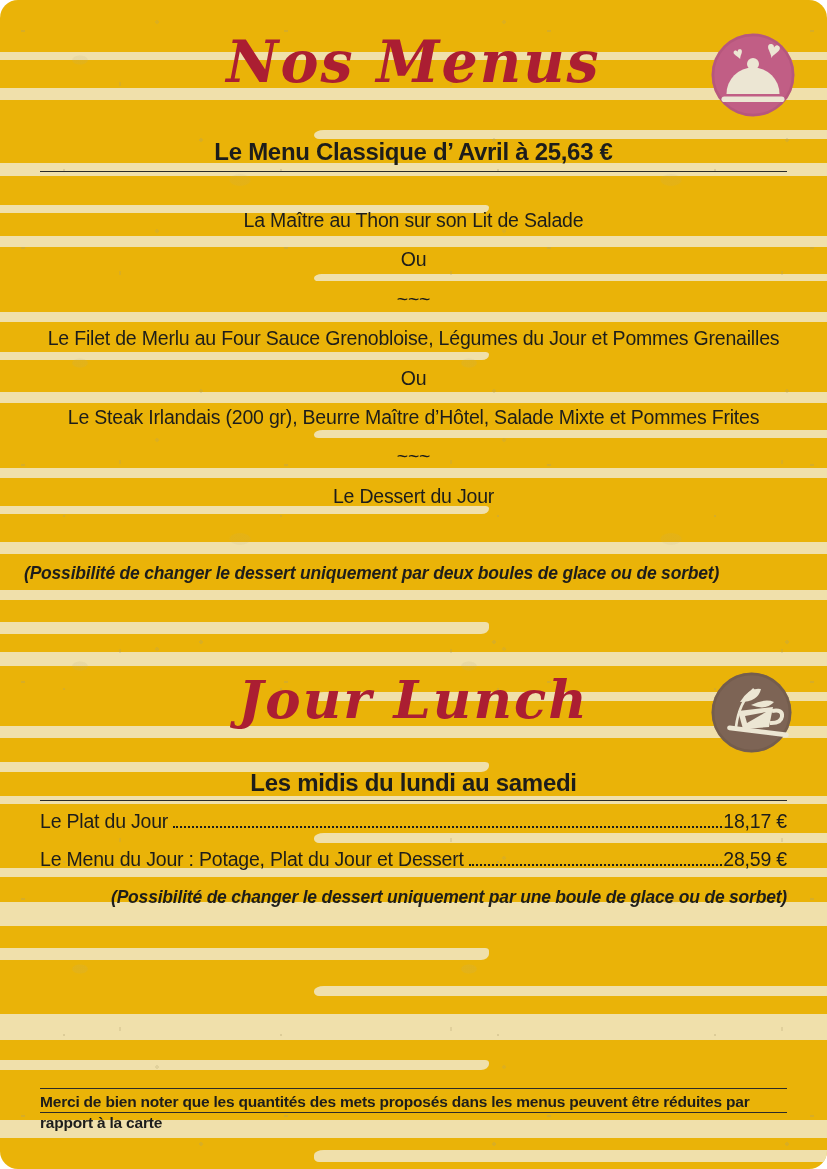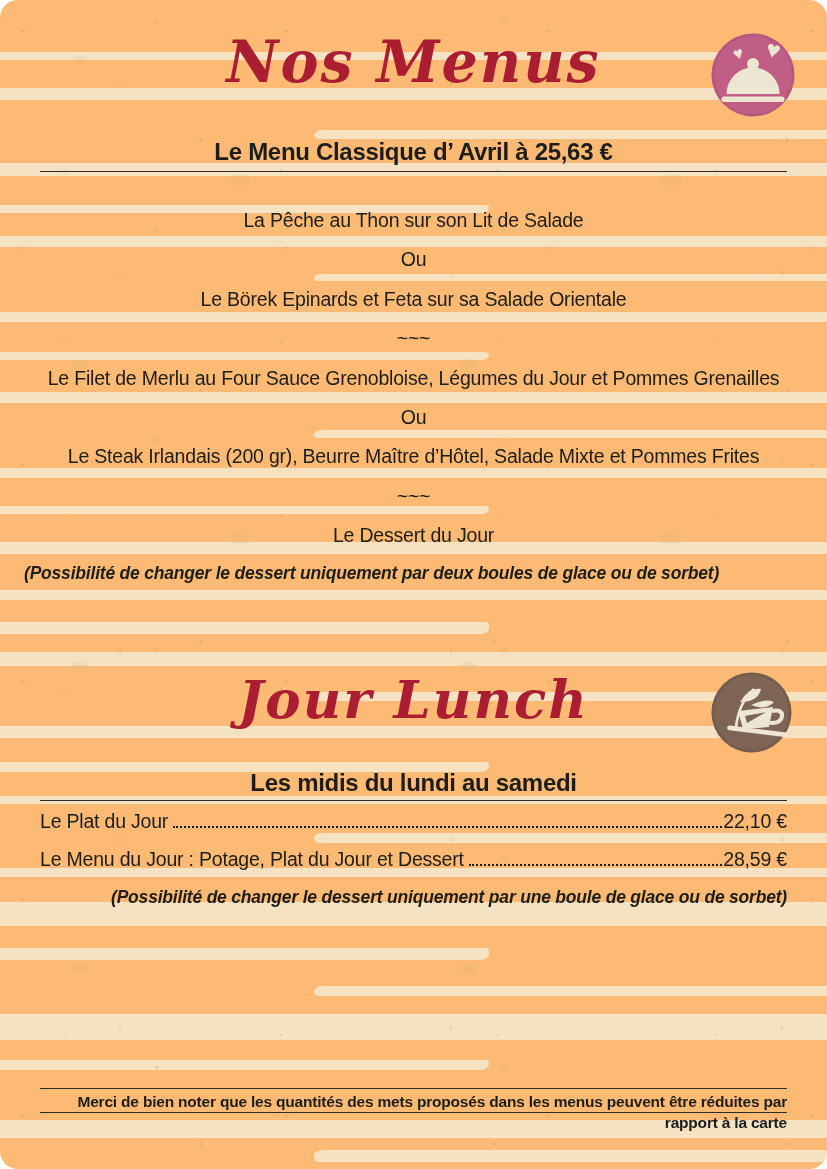--- a/index.html
+++ b/index.html
@@ -1,19 +1,19 @@
 <!DOCTYPE html>
 <html><head>
 <meta charset="utf-8">
 <style>
   html,body{margin:0;padding:0;background:#ffffff;}
   body{width:827px;height:1169px;overflow:hidden;font-family:"Liberation Sans",sans-serif;}
   .card{
     position:relative;width:827px;height:1169px;
-    background:#fdba74;border-radius:18px;overflow:hidden;
+    background:#eab308;border-radius:18px;overflow:hidden;
     color:#1d1d1b;
   }
   
   .card::before{
     content:"";position:absolute;inset:0;z-index:1;pointer-events:none;
     background-image:
       radial-gradient(3px 2px at 23px 31px, rgba(172,158,108,.30) 60%, transparent 61%),
       radial-gradient(2px 3px at 120px 84px, rgba(172,158,108,.24) 60%, transparent 61%),
       radial-gradient(4px 3px at 201px 140px, rgba(172,158,108,.26) 60%, transparent 61%),
       radial-gradient(2px 2px at 64px 170px, rgba(172,158,108,.30) 60%, transparent 61%),
@@ -61,21 +61,21 @@
   #badge-lunch{top:670px;right:33px;}
 
   .price-block{position:absolute;top:810px;left:40px;right:40px;}
   .price-row{display:flex;align-items:baseline;font-size:19.5px;letter-spacing:-.2px;height:38px;}
   .price-row .leader{flex:1;border-bottom:2.3px dotted #1d1d1b;margin:0 1px 4px 5px;}
   .price-row .price{white-space:nowrap;}
   #note-lunch{margin-top:1px;text-align:right;}
 
   .footer-note{
     position:absolute;top:1091px;left:40px;right:40px;height:21px;line-height:21px;
-    text-align:right;font-weight:600;font-size:15.5px;letter-spacing:-.2px;
+    text-align:left;font-weight:600;font-size:15.5px;letter-spacing:-.2px;
   }
 </style>
 </head>
 <body>
 
 <div class="card">
 
   <div class="stripe s-full" style="top:52px;height:8px"></div>
   <div class="stripe s-full" style="top:88px;height:12px"></div>
   <div class="stripe s-right" style="top:130px;height:9px"></div>
@@ -120,23 +120,22 @@
         <rect x="12.5" y="65.5" width="63" height="5.6" rx="2.8" fill="#ece6d3"></rect>
         <text x="24" y="28" font-size="17" fill="#ece6d3" transform="rotate(-18 30 22)">♥</text>
         <text x="57" y="27" font-size="24" fill="#ece6d3" transform="rotate(14 64 20)">♥</text>
       </svg>
     </span>
 
     <div class="section-sub" id="sub-menus">Le Menu Classique d’ Avril à 25,63 €</div>
     <div class="rule" id="rule-menus"></div>
 
     <div class="menu-lines">
-      <div class="menu-line">La Pêche au Thon sur son Lit de Salade</div>
+      <div class="menu-line">La Maître au Thon sur son Lit de Salade</div>
       <div class="menu-line">Ou</div>
-      <div class="menu-line">Le Börek Epinards et Feta sur sa Salade Orientale</div>
       <div class="menu-line">~~~</div>
       <div class="menu-line">Le Filet de Merlu au Four Sauce Grenobloise, Légumes du Jour et Pommes Grenailles</div>
       <div class="menu-line">Ou</div>
       <div class="menu-line">Le Steak Irlandais (200 gr), Beurre Maître d’Hôtel, Salade Mixte et Pommes Frites</div>
       <div class="menu-line">~~~</div>
       <div class="menu-line">Le Dessert du Jour</div>
     </div>
 
     <div class="note-italic" id="note-menus">(Possibilité de changer le dessert uniquement par deux boules de glace ou de sorbet)</div>
 
@@ -156,21 +155,21 @@
       </svg>
     </span>
 
     <div class="section-sub" id="sub-lunch">Les midis du lundi au samedi</div>
     <div class="rule" id="rule-lunch"></div>
 
     <div class="price-block">
       <div class="price-row">
         <span>Le Plat du Jour</span>
         <span class="leader"></span>
-        <span class="price">22,10 €</span>
+        <span class="price">18,17 €</span>
       </div>
       <div class="price-row">
         <span>Le Menu du Jour : Potage, Plat du Jour et Dessert</span>
         <span class="leader"></span>
         <span class="price">28,59 €</span>
       </div>
       <div class="note-italic" id="note-lunch">(Possibilité de changer le dessert uniquement par une boule de glace ou de sorbet)</div>
     </div>
 
     <div class="rule" id="rule-foot-top"></div>

